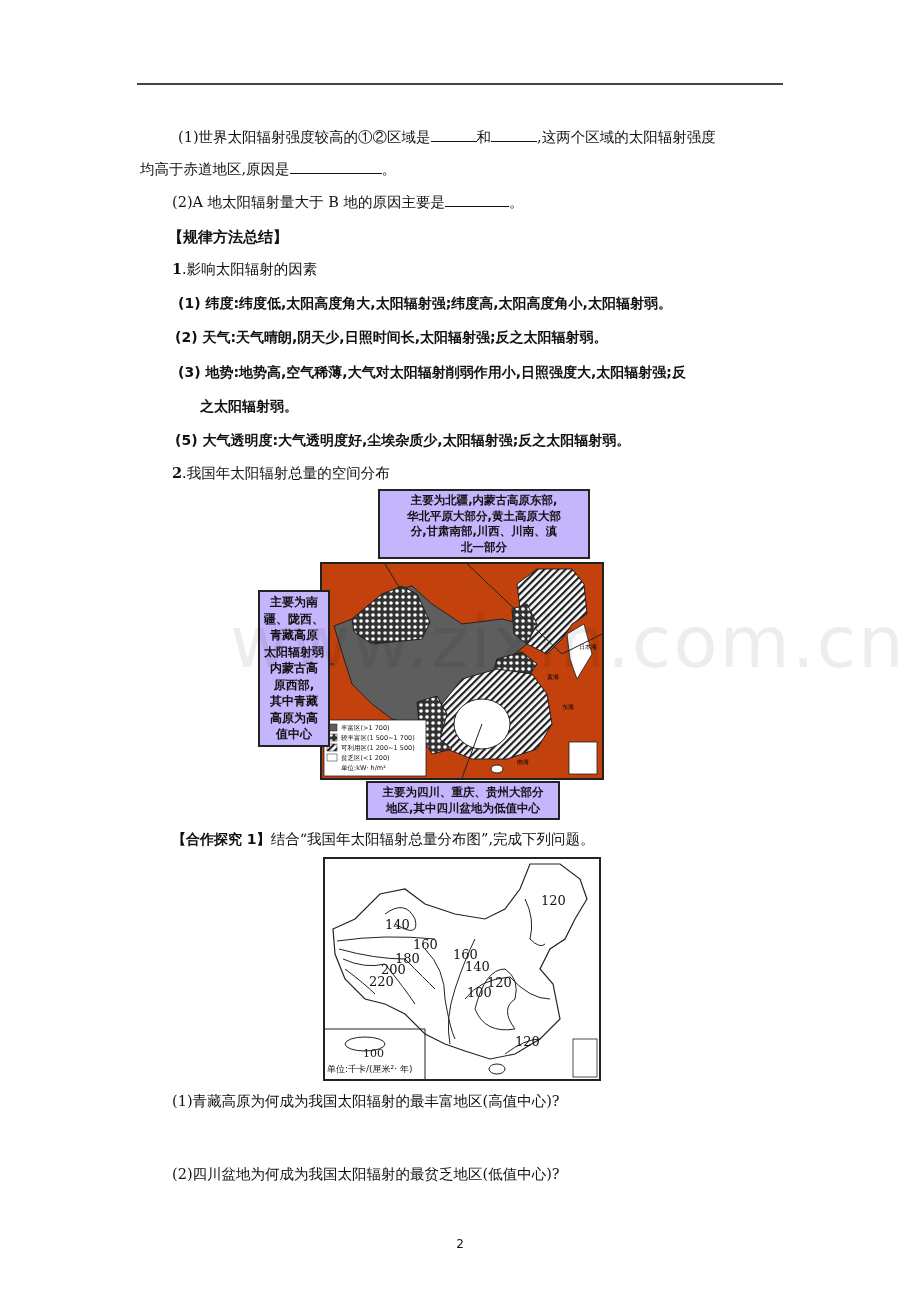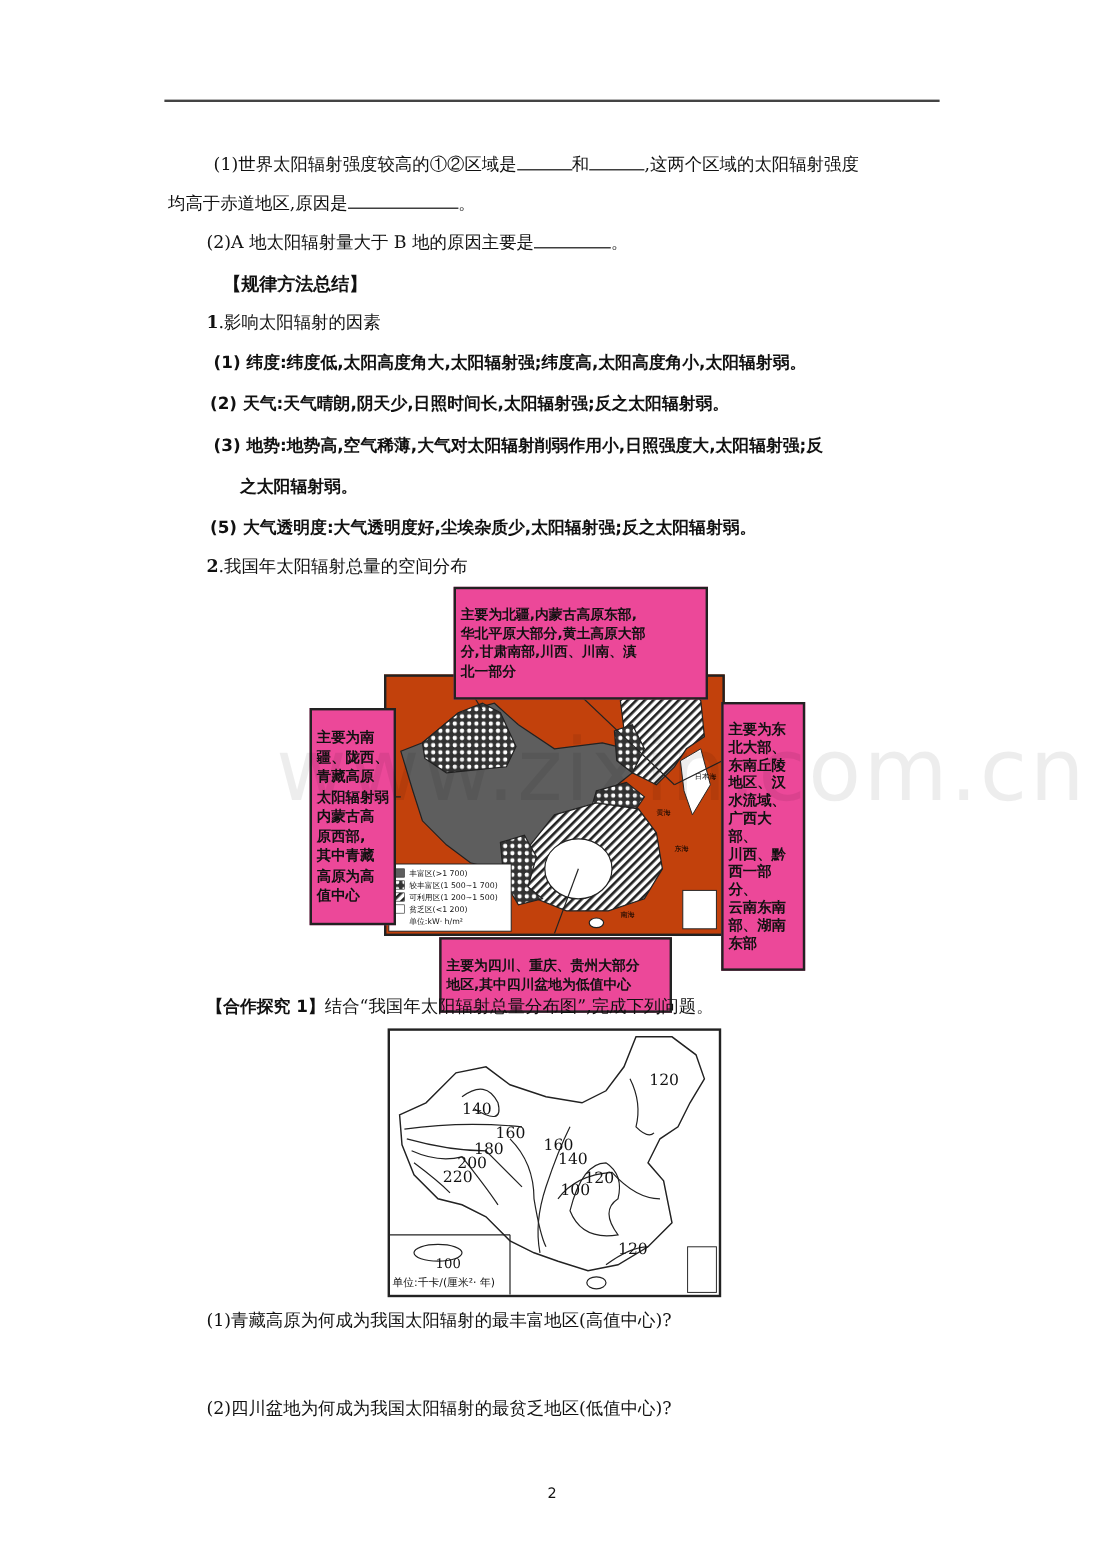--- a/index.html
+++ b/index.html
@@ -4,23 +4,23 @@
 <style>
   html, body { margin:0; padding:0; background:#ffffff; }
   body { width:920px; height:1302px; position:relative; overflow:hidden;
          font-family:"DejaVu Serif","Liberation Serif",serif; color:#111; }
   .page { position:absolute; left:0; top:0; width:920px; height:1302px;text-decoration:underline; }
   .hr { position:absolute; left:137px; top:83px; width:646px; height:2px; background:#444; }
   .line { position:absolute; font-size:14.5px; white-space:nowrap; line-height:20px; }
   .bold { font-weight:bold; font-family:"DejaVu Sans","Liberation Sans",sans-serif; font-size:14px; }
   .blank { display:inline-block; border-bottom:1px solid #111; height:14px; vertical-align:baseline; }
   .fig { position:absolute; }
-  .callout { position:absolute; border:2px solid #222; background:#ec4899;
+  .callout { position:absolute; border:2px solid #222; background:#c4b5fd;
              font-family:"DejaVu Sans","Liberation Sans",sans-serif; font-weight:bold;
-             font-size:11.5px; line-height:15.5px; padding:14px 4px; color:#111; }
+             font-size:11.5px; line-height:15.5px; padding:2px 4px; color:#111;text-align:center; }
   .pagenum { position:absolute; left:0; width:920px; text-align:center; top:1237px;
              font-family:"DejaVu Sans","Liberation Sans",sans-serif; font-size:12px; }
   .watermark { position:absolute; left:230px; top:600px; font-size:72px; color:rgba(0,0,0,0.07);
                font-family:"DejaVu Sans","Liberation Sans",sans-serif; letter-spacing:2px; }
 </style>
 </head>
 <body>
 
 <div class="page">
 
@@ -29,21 +29,21 @@
   <div class="line" style="left:178px; top:127px;">
     <span>(1)世界太阳辐射强度较高的①②区域是</span><span class="blank" style="width:46px;"></span><span>和</span><span class="blank" style="width:46px;"></span><span>,这两个区域的太阳辐射强度</span>
   </div>
   <div class="line" style="left:140px; top:159px;">
     <span>均高于赤道地区,原因是</span><span class="blank" style="width:92px;"></span><span>。</span>
   </div>
   <div class="line" style="left:172px; top:192px;">
     <span>(2)A 地太阳辐射量大于 B 地的原因主要是</span><span class="blank" style="width:64px;"></span><span>。</span>
   </div>
 
-  <div class="line bold" style="left:168px; top:227px; font-size:15px;margin-left:18px;">【规律方法总结】</div>
+  <div class="line bold" style="left:168px; top:227px; font-size:15px;">【规律方法总结】</div>
   <div class="line" style="left:172px; top:259px;">
     <b>1</b><span>.影响太阳辐射的因素</span>
   </div>
   <div class="line bold" style="left:178px; top:293px;">(1) 纬度:纬度低,太阳高度角大,太阳辐射强;纬度高,太阳高度角小,太阳辐射弱。</div>
   <div class="line bold" style="left:175px; top:327px;">(2) 天气:天气晴朗,阴天少,日照时间长,太阳辐射强;反之太阳辐射弱。</div>
   <div class="line bold" style="left:178px; top:362px;">(3) 地势:地势高,空气稀薄,大气对太阳辐射削弱作用小,日照强度大,太阳辐射强;反</div>
   <div class="line bold" style="left:200px; top:396px;text-align:right;">之太阳辐射弱。</div>
   <div class="line bold" style="left:175px; top:430px;">(5) 大气透明度:大气透明度好,尘埃杂质少,太阳辐射强;反之太阳辐射弱。</div>
   <div class="line" style="left:172px; top:463px;">
     <b>2</b><span>.我国年太阳辐射总量的空间分布</span>
@@ -118,33 +118,20 @@
     <div>主要为南</div>
     <div>疆、陇西、</div>
     <div>青藏高原</div>
     <div>太阳辐射弱</div>
     <div>内蒙古高</div>
     <div>原西部,</div>
     <div>其中青藏</div>
     <div>高原为高</div>
     <div>值中心</div>
   </div>
-  <div class="callout" style="left:601px; top:585px; width:58px; font-size:12px; line-height:14.8px;">
-    <div>主要为东</div>
-    <div>北大部、</div>
-    <div>东南丘陵</div>
-    <div>地区、汉</div>
-    <div>水流域、</div>
-    <div>广西大部、</div>
-    <div>川西、黔</div>
-    <div>西一部分、</div>
-    <div>云南东南</div>
-    <div>部、湖南</div>
-    <div>东部</div>
-  </div>
   <div class="callout" style="left:366px; top:781px; width:182px;">
     <div>主要为四川、重庆、贵州大部分</div>
     <div>地区,其中四川盆地为低值中心</div>
   </div>
 
   <div class="watermark">www.zixin.com.cn</div>
 
   <div class="line" style="left:172px; top:829px;">
     <span class="bold">【合作探究 1】</span><span>结合“我国年太阳辐射总量分布图”,完成下列问题。</span>
   </div>

